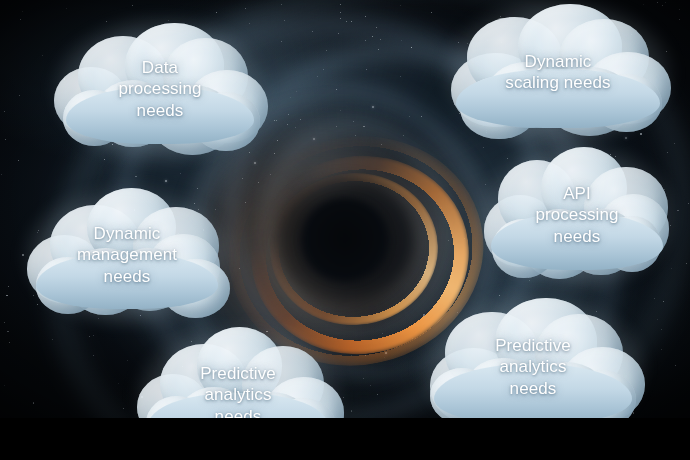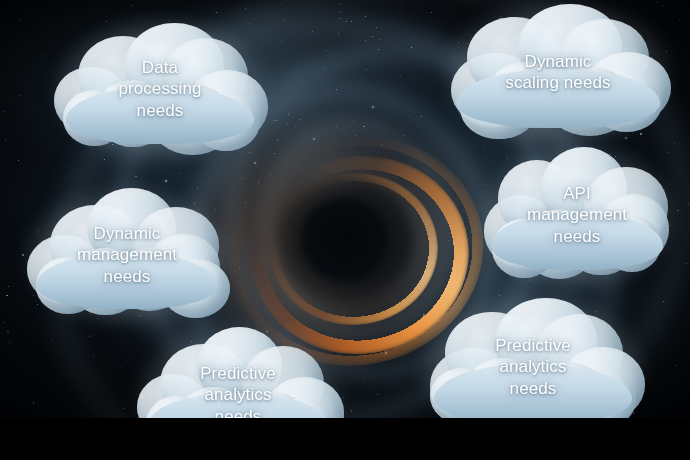--- a/index.html
+++ b/index.html
@@ -580,21 +580,21 @@
           <b style="left: 30%; top: -4%; width: 48%; height: 66%; opacity: 0.96;"></b>
           <b style="left: 54%; top: 11.6%; width: 46.4%; height: 64.4%; opacity: 0.88;"></b>
           <b style="left: 61.5%; top: 33.6%; width: 39.4%; height: 55.4%; opacity: 0.92;"></b>
           <b style="left: 19.5%; top: 45.2%; width: 41.8%; height: 55.8%; opacity: 0.96;"></b>
           <b style="left: 43%; top: 45.2%; width: 40.8%; height: 52.8%; opacity: 0.88;"></b>
           <b style="left: 3%; top: 52.8%; width: 35.2%; height: 47.2%; opacity: 0.92;"></b>
           <b style="left: 64.5%; top: 50.8%; width: 32.2%; height: 44.2%; opacity: 0.96;"></b>
         </div>
         <div class="cloud-base"></div>
         <div class="cloud-label" style="font-size: 17px;">API
-management
+processing
 needs</div>
       </div>
       <div class="cloud" style="left: 32px; top: 194px; width: 190px; height: 122px;">
         <div class="cloud-soft"></div>
         <div class="puffs">
           <b style="left: -2.5%; top: 33.6%; width: 39.4%; height: 55.4%; opacity: 0.88;"></b>
           <b style="left: 9.5%; top: 9.2%; width: 47.8%; height: 65.8%; opacity: 0.92;"></b>
           <b style="left: 29%; top: -4.8%; width: 46.8%; height: 64.8%; opacity: 0.96;"></b>
           <b style="left: 53%; top: 10.8%; width: 45.2%; height: 63.2%; opacity: 0.88;"></b>
           <b style="left: 60.5%; top: 32.8%; width: 38.2%; height: 54.2%; opacity: 0.92;"></b>

